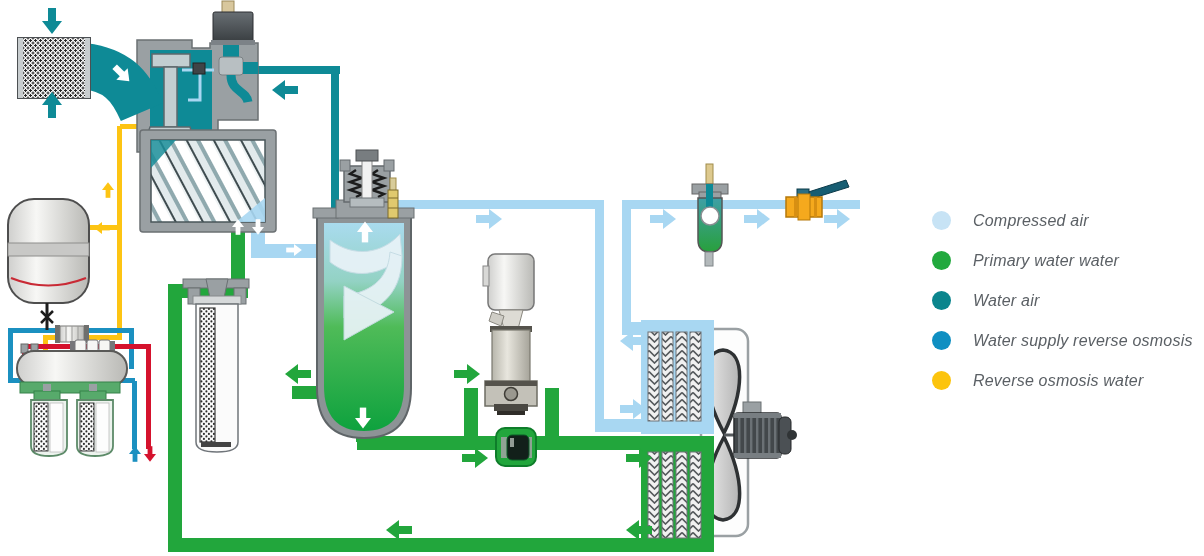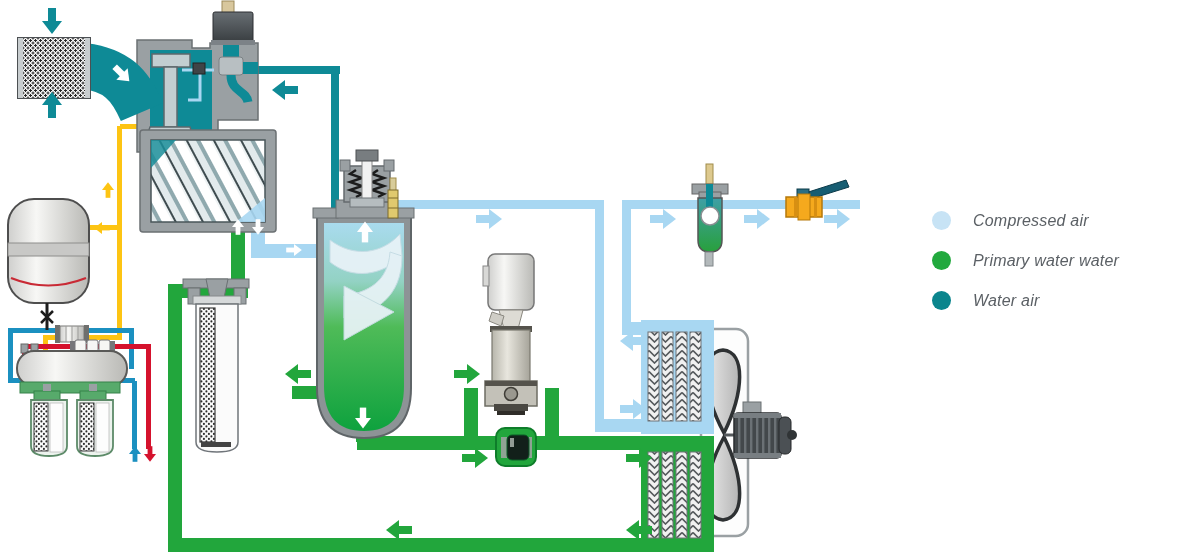--- a/index.html
+++ b/index.html
@@ -429,15 +429,23 @@
       <span class="llabel">Compressed air</span>
     </div>
     <div class="lrow">
       <span class="ldot" style="background: rgb(34, 169, 62);"></span>
       <span class="llabel">Primary water water</span>
     </div>
     <div class="lrow">
       <span class="ldot" style="background: rgb(11, 133, 141);"></span>
       <span class="llabel">Water air</span>
     </div>
+    <div class="lrow">
+      <span class="ldot" style="background: rgb(15, 143, 194);"></span>
+      <span class="llabel">Water supply reverse osmosis</span>
+    </div>
+    <div class="lrow">
+      <span class="ldot" style="background: rgb(252, 196, 13);"></span>
+      <span class="llabel">Reverse osmosis water</span>
+    </div>
   </div>
 
 </div>
 
 </body></html>

